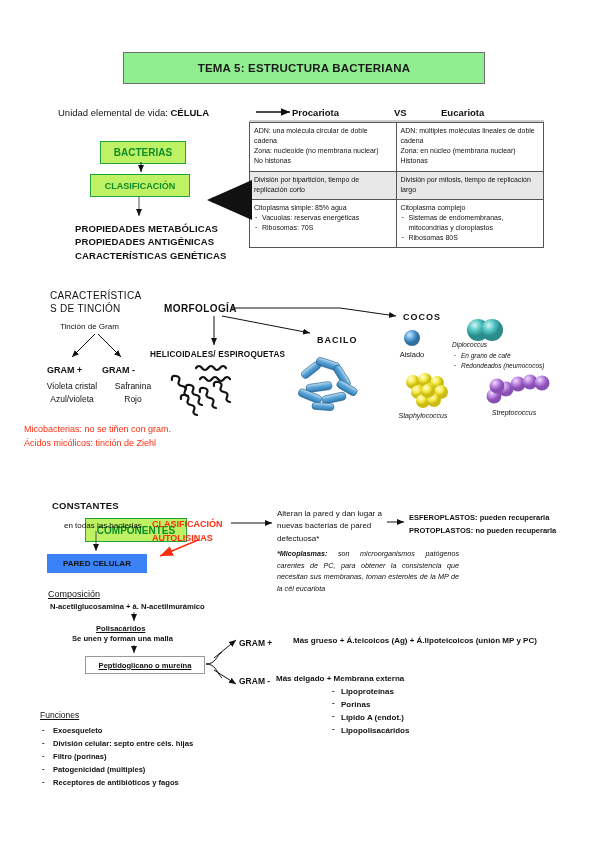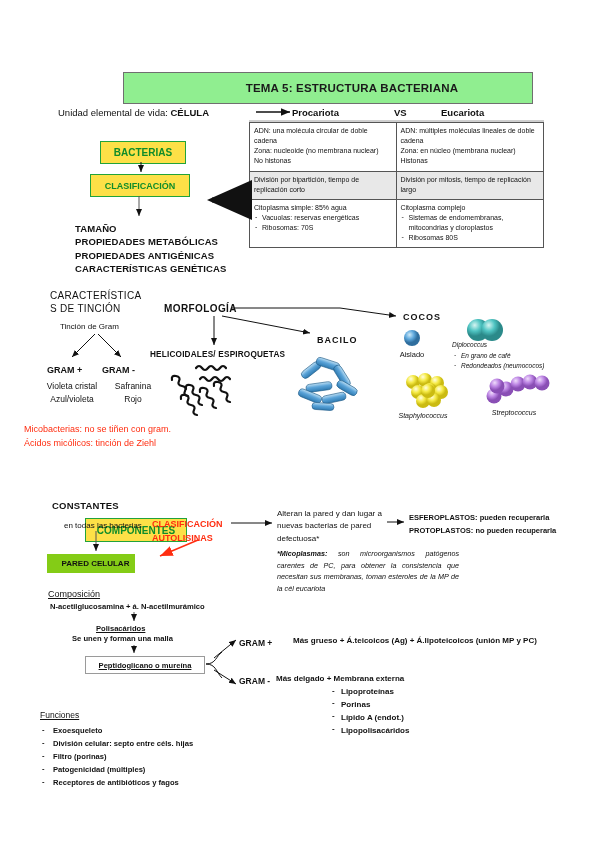--- a/index.html
+++ b/index.html
@@ -6,23 +6,23 @@
   body{
     width:599px;height:848px;background:#ffffff;
     font-family:"Liberation Sans", sans-serif;
     color:#111;position:relative;overflow:hidden;
   }
   .page{position:relative;width:599px;height:848px;}
   .abs{position:absolute;}
 
   
   #title-banner{
-    left:123px;top:72px;width:360px;height:30px;
+    left:123px;top:52px;width:360px;height:30px;
     background:#90ee90;border:1px solid #6f6f6f;
-    display:flex;align-items:center;justify-content:center;padding-left:48px;
+    display:flex;align-items:center;justify-content:center;
   }
   #title-banner span{
     font-size:11.5px;font-weight:bold;letter-spacing:.2px;color:#1a1a1a;
   }
 
   
   .topline{font-size:9.5px;}
   #unidad{left:58px;top:107px;}
   #unidad b{font-weight:bold;}
   #procariota{left:292px;top:107px;font-weight:bold;font-size:9.5px;}
@@ -39,21 +39,21 @@
   }
   .cmp-row.shaded .cmp-cell{background:#e8e8e8;}
   .cmp-row + .cmp-row .cmp-cell{border-top:none;}
   .cmp-cell + .cmp-cell{border-left:none;}
   .cmp-cell ul{margin:0;padding:0;list-style:none;}
   .cmp-cell li{padding-left:8px;position:relative;}
   .cmp-cell li:before{content:"-";position:absolute;left:1px;top:-1px;}
 
   
   .greenbox{
-    border:1.4px solid #22a33a;color:#0f8c2a;background:#fde047;
+    border:1.4px solid #22a33a;color:#0f8c2a;background:#bef264;
     font-weight:bold;display:flex;align-items:center;justify-content:center;
   }
   #bacterias-box{left:100px;top:141px;width:84px;height:21px;font-size:10px;}
   #clasificacion-box{left:90px;top:174px;width:98px;height:21px;font-size:9px;}
   #componentes-box{left:85px;top:470px;width:100px;height:22px;font-size:10px;margin-top:48px;}
   #clasif-list{left:75px;top:222px;font-weight:bold;font-size:9.5px;line-height:1.42;letter-spacing:.1px;}
 
   #carac-head{left:50px;top:290px;font-weight:normal;font-size:10px;line-height:1.25;letter-spacing:.3px;}
   #tincion-gram{left:60px;top:322px;font-size:8px;}
   #gram-plus{left:47px;top:365px;font-size:9px;font-weight:bold;}
@@ -74,23 +74,23 @@
   #diplo-block ul{margin:1px 0 0 0;padding:0;list-style:none;}
   #diplo-block li{position:relative;padding-left:9px;}
   #diplo-block li:before{content:"-";position:absolute;left:2px;top:-1px;}
   #staph-label{left:389px;top:412px;font-size:7px;font-style:italic;width:68px;text-align:center;}
   #strep-label{left:478px;top:409px;font-size:7px;font-style:italic;width:72px;text-align:center;}
 
   
   #constantes{left:52px;top:500px;font-weight:bold;font-size:9.5px;letter-spacing:.2px;}
   #en-todas{left:48px;top:521px;font-size:8px;padding-left:16px;}
   #pared-celular{
-    left:47px;top:554px;width:79px;height:19px;background:#84cc16;
+    left:47px;top:554px;width:100px;height:19px;background:#3b82f6;
     display:flex;align-items:center;justify-content:center;
-    font-weight:bold;font-size:8px;color:#111;padding-left:9px;
+    font-weight:bold;font-size:8px;color:#111;
   }
   #antibioticos{left:152px;top:518px;color:#ff2d10;font-weight:bold;font-size:9px;line-height:1.55;}
 
   #alteran{left:277px;top:508px;font-size:8px;line-height:1.55;width:110px;font-weight:500;}
   #esfero{left:409px;top:511px;font-size:7.5px;font-weight:bold;line-height:1.75;}
   #micoplasmas{left:277px;top:548px;font-size:7.2px;font-style:italic;line-height:1.6;width:182px;text-align:justify;}
   #micoplasmas b{font-weight:bold;}
 
   
   #composicion{left:48px;top:589px;font-size:9px;text-decoration:underline;}
@@ -175,21 +175,20 @@
     </div>
 
   <div class="abs greenbox" id="bacterias-box">
     <span>BACTERIAS</span>
   </div>
   <div class="abs greenbox" id="clasificacion-box">
     <span>CLASIFICACIÓN</span>
   </div>
 
   <div class="abs" id="clasif-list">
-      <div>TAMAÑO</div>
       <div>PROPIEDADES METABÓLICAS</div>
       <div>PROPIEDADES ANTIGÉNICAS</div>
       <div>CARACTERÍSTICAS GENÉTICAS</div>
     </div>
 
   <div class="abs" id="carac-head">
       <div>CARACTERÍSTICA</div>
       <div>S DE TINCIÓN</div>
     </div>
   <div class="abs" id="tincion-gram">Tinción de Gram</div>

